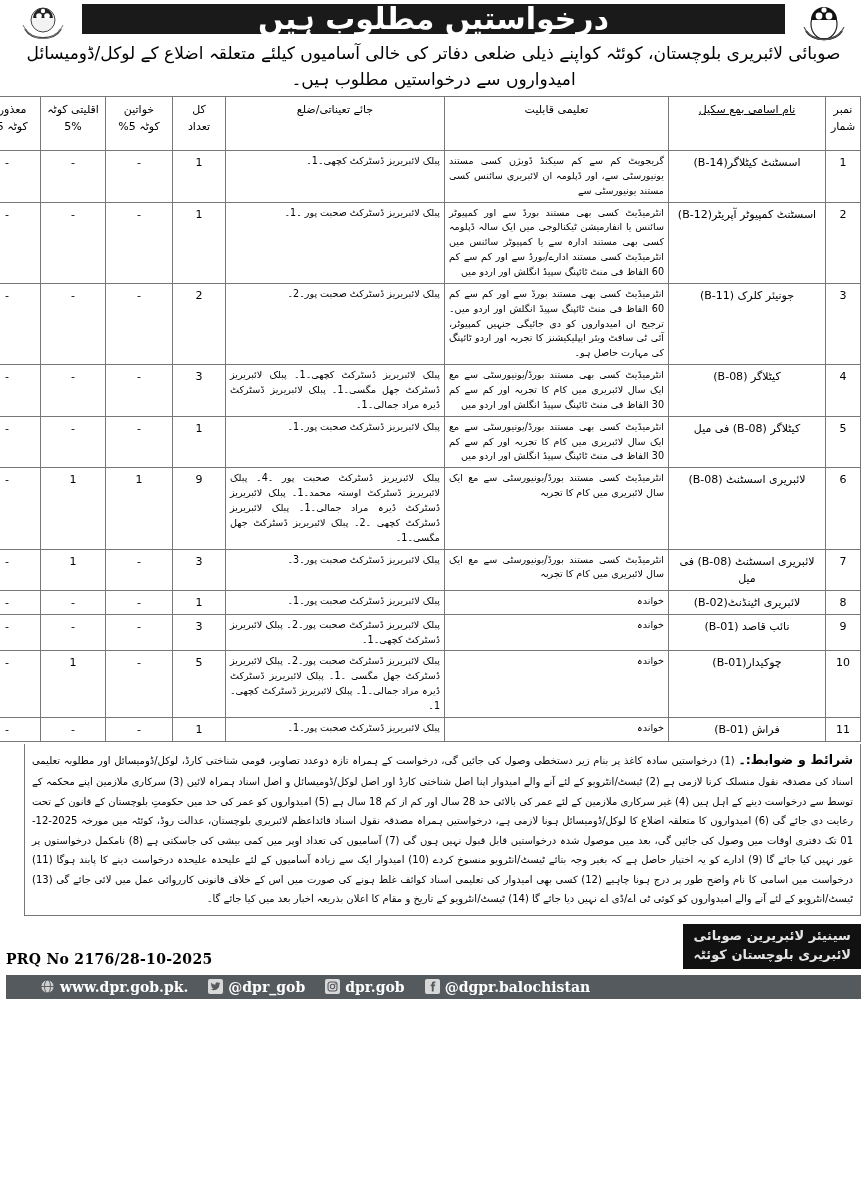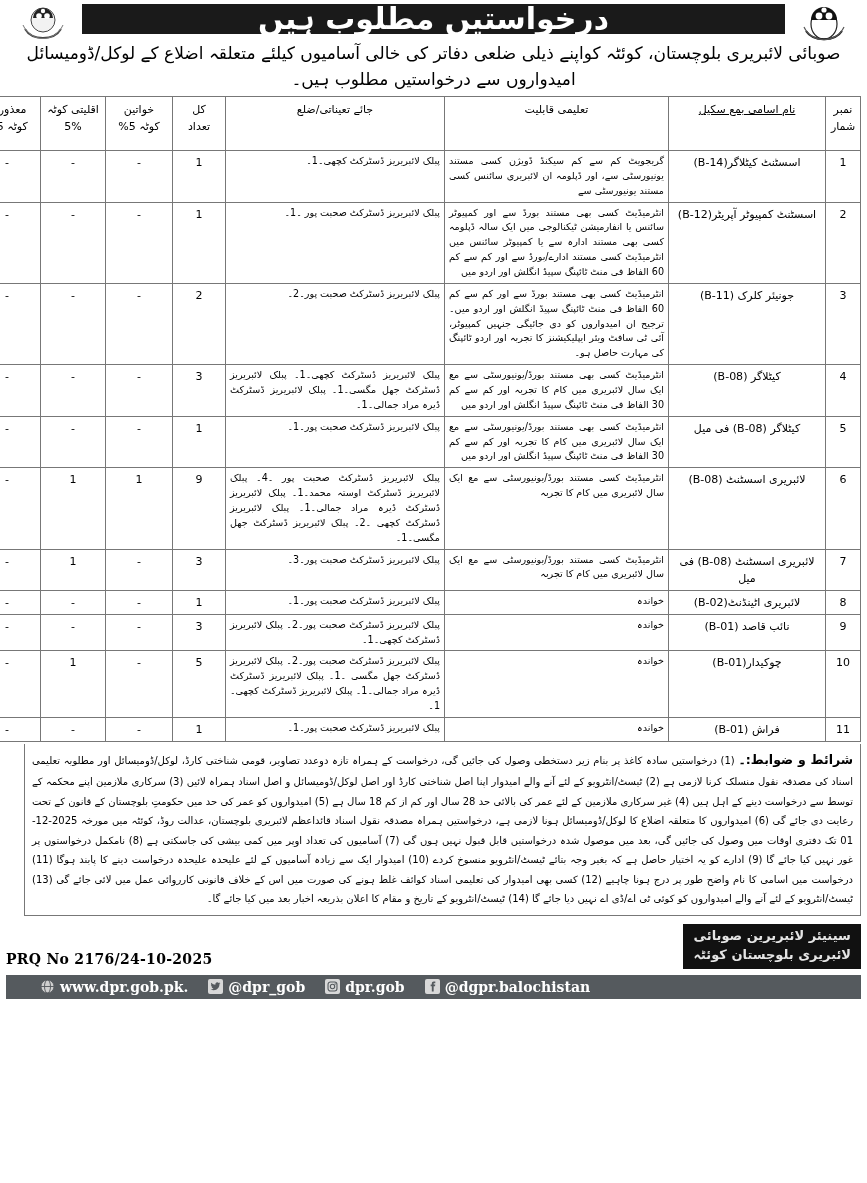--- a/index.html
+++ b/index.html
@@ -356,21 +356,21 @@
   <div class="conditions">
     <span class="lead">شرائط و ضوابط:۔</span>
     <span>(1) درخواستیں سادہ کاغذ پر بنام زیر دستخطی وصول کی جائیں گی، درخواست کے ہمراہ تازہ دوعدد تصاویر، قومی شناختی کارڈ، لوکل/ڈومیسائل اور مطلوبہ تعلیمی اسناد کی مصدقہ نقول منسلک کرنا لازمی ہے (2) ٹیسٹ/انٹرویو کے لئے آنے والے امیدوار اپنا اصل شناختی کارڈ اور اصل لوکل/ڈومیسائل و اصل اسناد ہمراہ لائیں (3) سرکاری ملازمین اپنے محکمہ کے توسط سے درخواست دینے کے اہل ہیں (4) غیر سرکاری ملازمین کے لئے عمر کی بالائی حد 28 سال اور کم از کم 18 سال ہے (5) امیدواروں کو عمر کی حد میں حکومتِ بلوچستان کے قانون کے تحت رعایت دی جائے گی (6) امیدواروں کا متعلقہ اضلاع کا لوکل/ڈومیسائل ہونا لازمی ہے، درخواستیں ہمراہ مصدقہ نقول اسناد قائداعظم لائبریری بلوچستان، عدالت روڈ، کوئٹہ میں مورخہ 2025-12-01 تک دفتری اوقات میں وصول کی جائیں گی، بعد میں موصول شدہ درخواستیں قابل قبول نہیں ہوں گی (7) آسامیوں کی تعداد اوپر میں کمی بیشی کی جاسکتی ہے (8) نامکمل درخواستوں پر غور نہیں کیا جائے گا (9) ادارے کو یہ اختیار حاصل ہے کہ بغیر وجہ بتائے ٹیسٹ/انٹرویو منسوخ کردے (10) امیدوار ایک سے زیادہ آسامیوں کے لئے علیحدہ علیحدہ درخواست دینے کا پابند ہوگا (11) درخواست میں اسامی کا نام واضح طور پر درج ہونا چاہیے (12) کسی بھی امیدوار کی تعلیمی اسناد کوائف غلط ہونے کی صورت میں اس کے خلاف قانونی کارروائی عمل میں لائی جائے گی (13) ٹیسٹ/انٹرویو کے لئے آنے والے امیدواروں کو کوئی ٹی اے/ڈی اے نہیں دیا جائے گا (14) ٹیسٹ/انٹرویو کے تاریخ و مقام کا اعلان بذریعہ اخبار بعد میں کیا جائے گا۔</span>
   </div>
 
   <div class="sig-row">
     <div class="sig-block">
       <div>سینیئر لائبریرین صوبائی</div>
       <div>لائبریری بلوچستان کوئٹہ</div>
     </div>
-    <div class="prq">PRQ No 2176/24-10-2025</div>
+    <div class="prq">PRQ No 2176/28-10-2025</div>
   </div>
 
   <div class="footer">
     <div class="fitem">
       <span class="ficon globe">
         <svg width="15" height="15" viewBox="0 0 16 16" aria-hidden="true">
           <circle cx="8" cy="8" r="7" fill="#cfcfcf" stroke="#555a5e" stroke-width="1"></circle>
           <ellipse cx="8" cy="8" rx="3.2" ry="7" fill="none" stroke="#555a5e" stroke-width="1"></ellipse>
           <line x1="1" y1="8" x2="15" y2="8" stroke="#555a5e" stroke-width="1"></line>
         </svg>

